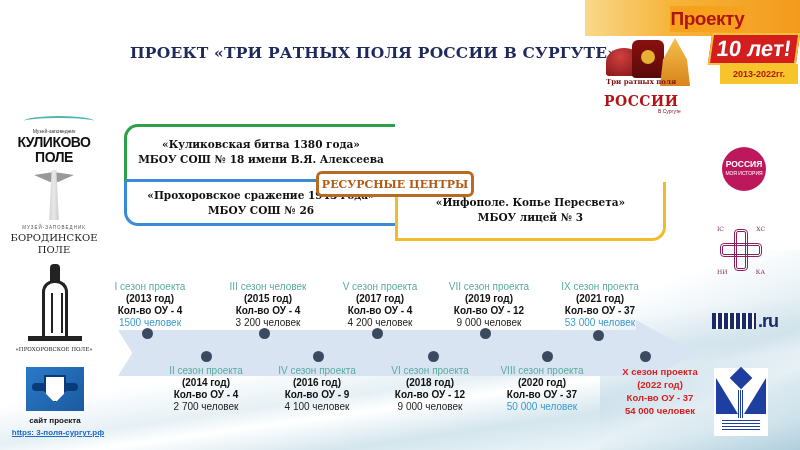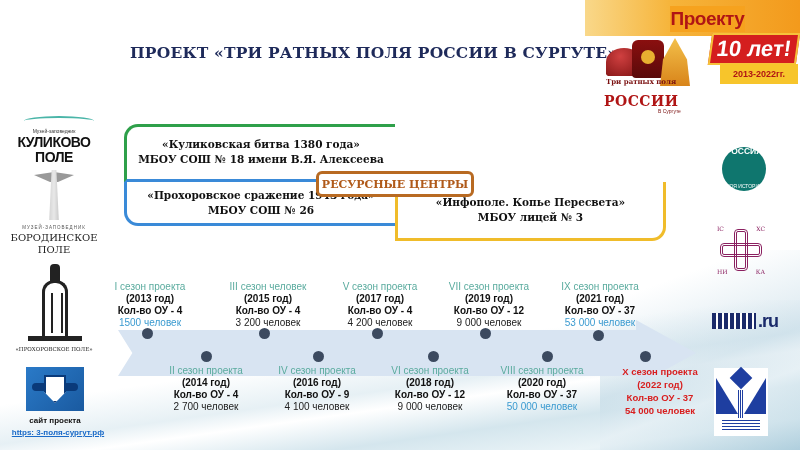--- a/index.html
+++ b/index.html
@@ -191,21 +191,21 @@
     position: absolute; left: 10px; top: 416px; width: 90px; text-align: center;
     font-size: 8px; font-weight: bold; color: #111;
   }
   .site-link {
     position: absolute; left: 8px; top: 428px; width: 100px; text-align: center;
     font-size: 8px; font-weight: bold; color: #1a6ac8; text-decoration: underline; cursor: pointer;
   }
   
   .logo-russia {
     position: absolute; left: 722px; top: 147px; width: 44px; height: 44px; border-radius: 50%;
-    background: #0f766e; display: flex; flex-direction: column; align-items: center; justify-content: space-between;
+    background: #be185d; display: flex; flex-direction: column; align-items: center; justify-content: center;
     color: #fff; line-height: 9px;
   }
   .logo-russia .l1 { font-size: 8.5px; font-weight: bold; }
   .logo-russia .l2 { font-size: 5px; }
   .logo-cross {
     position: absolute; left: 717px; top: 225px; width: 48px; height: 50px;
     border: none;
   }
   .logo-cross .v, .logo-cross .h {
     position: absolute; background: transparent; border: 3px double #8a2060;

